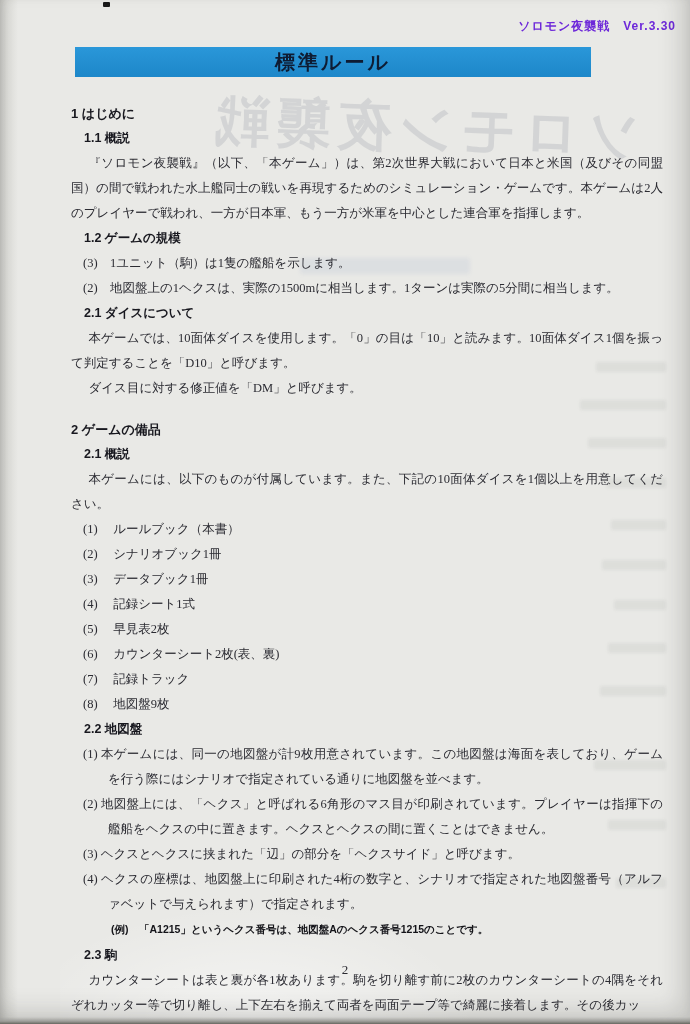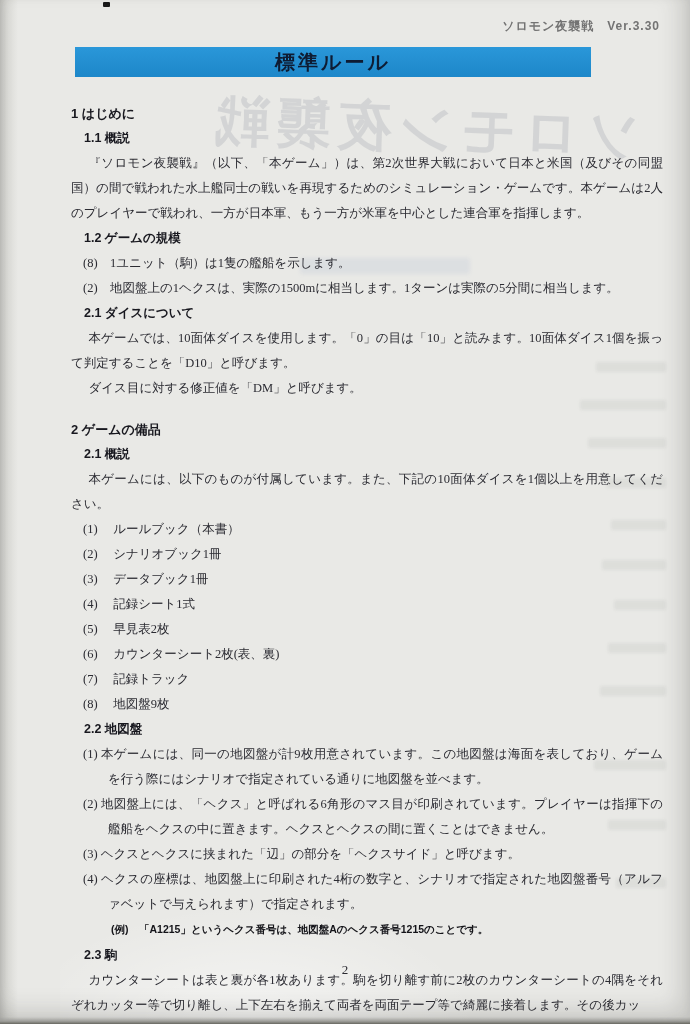--- a/index.html
+++ b/index.html
@@ -24,22 +24,22 @@
   .ghost-title{position:absolute;left:180px;top:92px;width:460px;
     transform:scaleX(-1) rotate(-2deg);
     font:bold 54px "Liberation Serif",serif;letter-spacing:7px;
     color:rgba(105,115,128,.17);white-space:nowrap;}
   .ghost-sub{position:absolute;left:300px;top:258px;width:170px;height:16px;
     background:rgba(110,140,185,.10);filter:blur(2px);border-radius:3px;}
   .ghost-smudge{position:absolute;height:10px;background:rgba(120,125,120,.10);
     filter:blur(1.5px);border-radius:2px;}
 
   
-  .header-note{position:absolute;top:18px;right:30px;
-    font:bold 12px "Liberation Sans",sans-serif;color:#737373;letter-spacing:1px;}
+  .header-note{position:absolute;top:18px;right:14px;
+    font:bold 12px "Liberation Sans",sans-serif;color:#6d28d9;letter-spacing:1px;}
   .title-bar{position:absolute;left:75px;top:47px;width:516px;height:30px;
     background:linear-gradient(180deg,#2a97d9 0%,#1d87c9 100%);}
   .title-bar .t{display:block;text-align:center;
     font:bold 20px "Liberation Sans",sans-serif;line-height:30px;
     color:#0e1c33;letter-spacing:3px;}
 
   
   .content{position:absolute;left:71px;top:101px;width:592px;
     font-size:12.5px;line-height:25px;text-align:justify;}
   .h1{font:bold 13px "Liberation Sans",sans-serif;line-height:25px;color:#18181f;}
@@ -83,21 +83,21 @@
 </div>
 
 <div class="content">
 
   <div class="h1">1 はじめに</div>
 
   <div class="h2">1.1 概説</div>
   <div class="para">『ソロモン夜襲戦』（以下、「本ゲーム」）は、第2次世界大戦において日本と米国（及びその同盟国）の間で戦われた水上艦同士の戦いを再現するためのシミュレーション・ゲームです。本ゲームは2人のプレイヤーで戦われ、一方が日本軍、もう一方が米軍を中心とした連合軍を指揮します。</div>
 
   <div class="h2">1.2 ゲームの規模</div>
-  <div class="list1">(8)　1ユニット（駒）は1隻の艦船を示します。</div>
+  <div class="list1">(3)　1ユニット（駒）は1隻の艦船を示します。</div>
   <div class="list1">(2)　地図盤上の1ヘクスは、実際の1500mに相当します。1ターンは実際の5分間に相当します。</div>
 
   <div class="h2">2.1 ダイスについて</div>
   <div class="para">本ゲームでは、10面体ダイスを使用します。「0」の目は「10」と読みます。10面体ダイス1個を振って判定することを「D10」と呼びます。</div>
 
   <div class="para">ダイス目に対する修正値を「DM」と呼びます。</div>
 
   <div class="gap"></div>
 
   <div class="h1">2 ゲームの備品</div>

